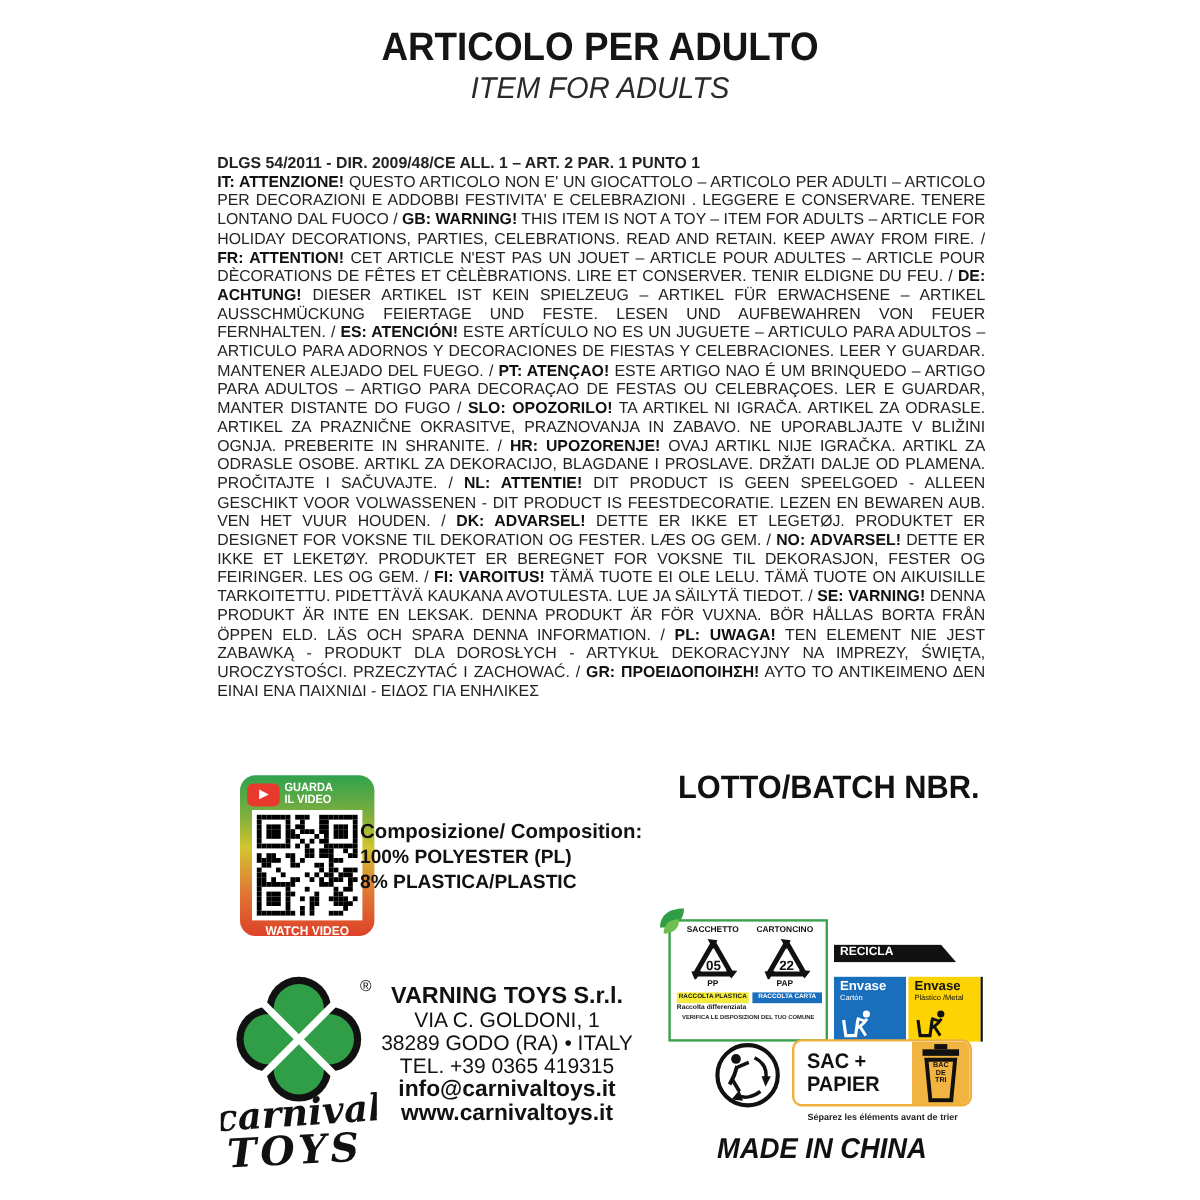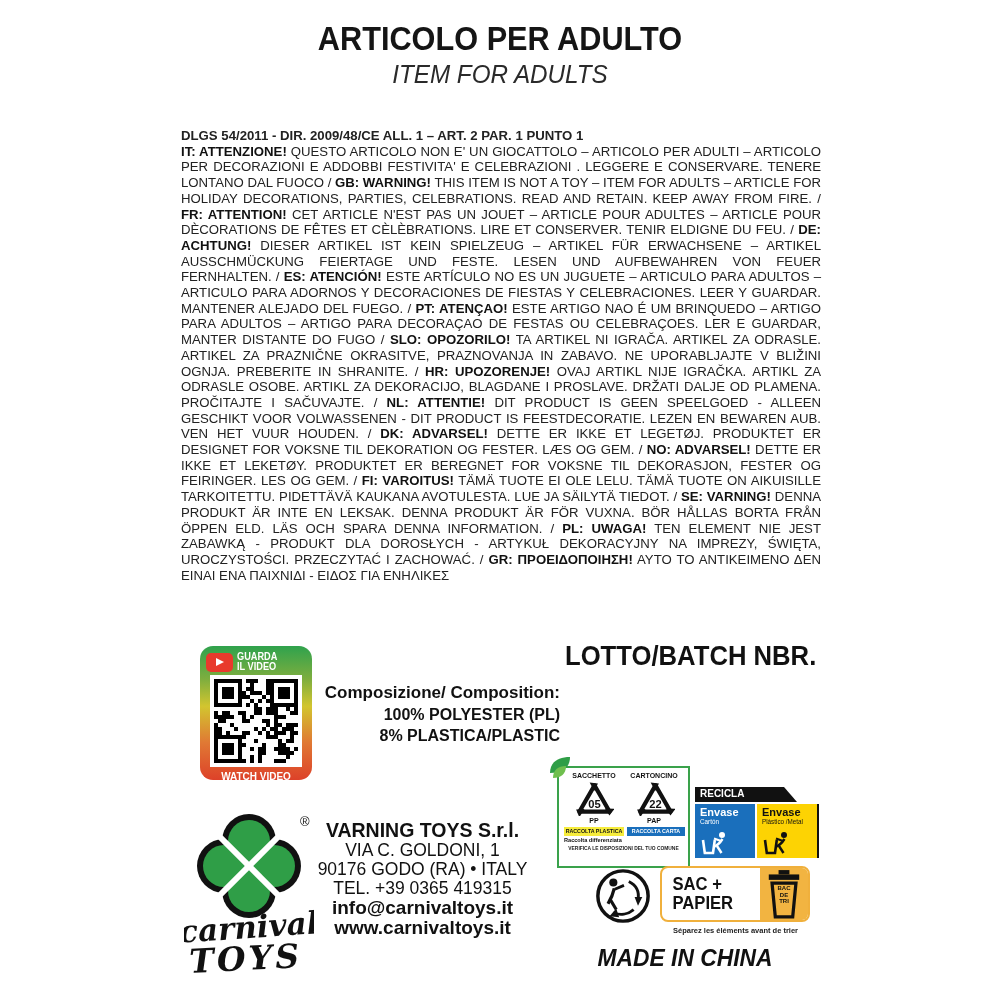--- a/index.html
+++ b/index.html
@@ -26,21 +26,21 @@
   .yt{width:27px;height:19px;background:#e83a2c;border-radius:5px;position:relative;flex:0 0 auto;}
   .yt::after{content:"";position:absolute;left:10px;top:5px;border-left:8px solid #fff;
      border-top:4.5px solid transparent;border-bottom:4.5px solid transparent;}
   .vtxt{color:#fff;font-weight:bold;font-size:10px;line-height:10px;transform:scaleX(.92);transform-origin:left;}
   .qrwrap{width:92px;height:92px;margin:1px auto 0;background:#fff;padding:4px;box-sizing:border-box;}
   .qr{position:relative;width:84px;height:84px;background:#fff;}
   .qr i{position:absolute;width:4px;height:4px;background:#000;}
   .vfoot{color:#fff;font-weight:bold;font-size:10.5px;text-align:center;margin-top:3px;transform:scaleX(.95);}
 
   
-  .comp{left:300px;top:682px;width:260px;text-align:right;color:#111;}
+  .comp{left:300px;top:682px;width:260px;text-align:left;color:#111;}
   .comp .t{font-size:17px;font-weight:bold;line-height:22px;}
   .comp .l{font-size:16px;font-weight:bold;line-height:21px;}
   .lotto{left:565px;top:641px;font-size:27px;font-weight:bold;color:#111;
          transform:scaleX(.95);transform-origin:left;}
 
   
   .gbox{left:557px;top:766px;width:133px;height:102px;border:2.5px solid #3aa24b;
         border-radius:0;box-sizing:border-box;background:#fff;}
   .gbox .col-t{position:absolute;top:4px;width:64px;text-align:center;font-size:7px;font-weight:bold;color:#111;}
   .gbox .recy{position:absolute;top:13px;}
@@ -52,21 +52,21 @@
   .gnote{position:absolute;left:5px;top:69px;font-size:5.6px;font-weight:bold;color:#111;}
   .gfoot{position:absolute;left:0;top:78px;width:100%;text-align:center;font-size:4.9px;
          font-weight:bold;color:#222;}
   .leafic{position:absolute;left:-13px;top:-14px;}
 
   
   .rbox{left:695px;top:787px;width:102px;height:72px;}
   .rhead{height:15px;background:#111;color:#fff;font-size:10px;font-weight:bold;
          padding:1px 0 0 5px;box-sizing:border-box;
          clip-path:polygon(0 0,calc(100% - 13px) 0,100% 100%,0 100%);}
-  .rpanels{display:flex;gap:2px;margin-top:2px;border-right:2px solid #111;width:122px;justify-content:flex-end;}
+  .rpanels{display:flex;gap:2px;margin-top:12px;border-right:2px solid #111;width:122px;justify-content:flex-end;}
   .panel{width:60px;height:54px;position:relative;padding:3px 0 0 5px;box-sizing:border-box;}
   .panel.blue{background:#1a6fbc;color:#fff;}
   .panel.yellow{background:#fdd303;color:#111;}
   .panel .pt{font-weight:bold;font-size:11px;line-height:11px;}
   .panel .ps{font-size:6.3px;line-height:7px;}
   .tidy{position:absolute;left:5px;bottom:3px;}
 
   
   .clover{left:184px;top:810px;}
   .cmp{left:315px;top:820px;width:215px;text-align:center;color:#111;}
@@ -423,21 +423,21 @@
       </g>
     </g>
     <text x="116" y="16" font-size="13" fill="#111" font-family="Liberation Sans, sans-serif">®</text>
     <text x="65" y="128" text-anchor="middle" fill="#111" font-family="DejaVu Serif, serif" font-style="italic" font-weight="bold" font-size="31" transform="rotate(-4 65 122)">carnival</text>
     <text x="62" y="160" text-anchor="middle" fill="#111" font-family="DejaVu Serif, serif" font-style="italic" font-weight="bold" font-size="33" letter-spacing="3" transform="rotate(-3 62 154)">TOYS</text>
   </svg>
 
   <div class="abs cmp">
     <div class="nm">VARNING TOYS S.r.l.</div>
     <div class="ad">VIA C. GOLDONI, 1</div>
-    <div class="ad">90176 GODO (RA) • ITALY</div>
+    <div class="ad">38289 GODO (RA) • ITALY</div>
     <div class="ad">TEL. +39 0365 419315</div>
     <div class="wb">info@carnivaltoys.it</div>
     <div class="wb">www.carnivaltoys.it</div>
   </div>
 
   <svg class="abs triman" viewBox="0 0 60 60" width="58" height="58">
     <circle cx="30" cy="30" r="26" fill="none" stroke="#111" stroke-width="3.6"></circle>
     <circle cx="20" cy="16" r="4.2" fill="#111"></circle>
     <path d="M21 22 C19.5 29 17.5 33 14.5 38" fill="none" stroke="#111" stroke-width="3.4"></path>
     <path d="M21.5 23 L31 19" fill="none" stroke="#111" stroke-width="3"></path>

